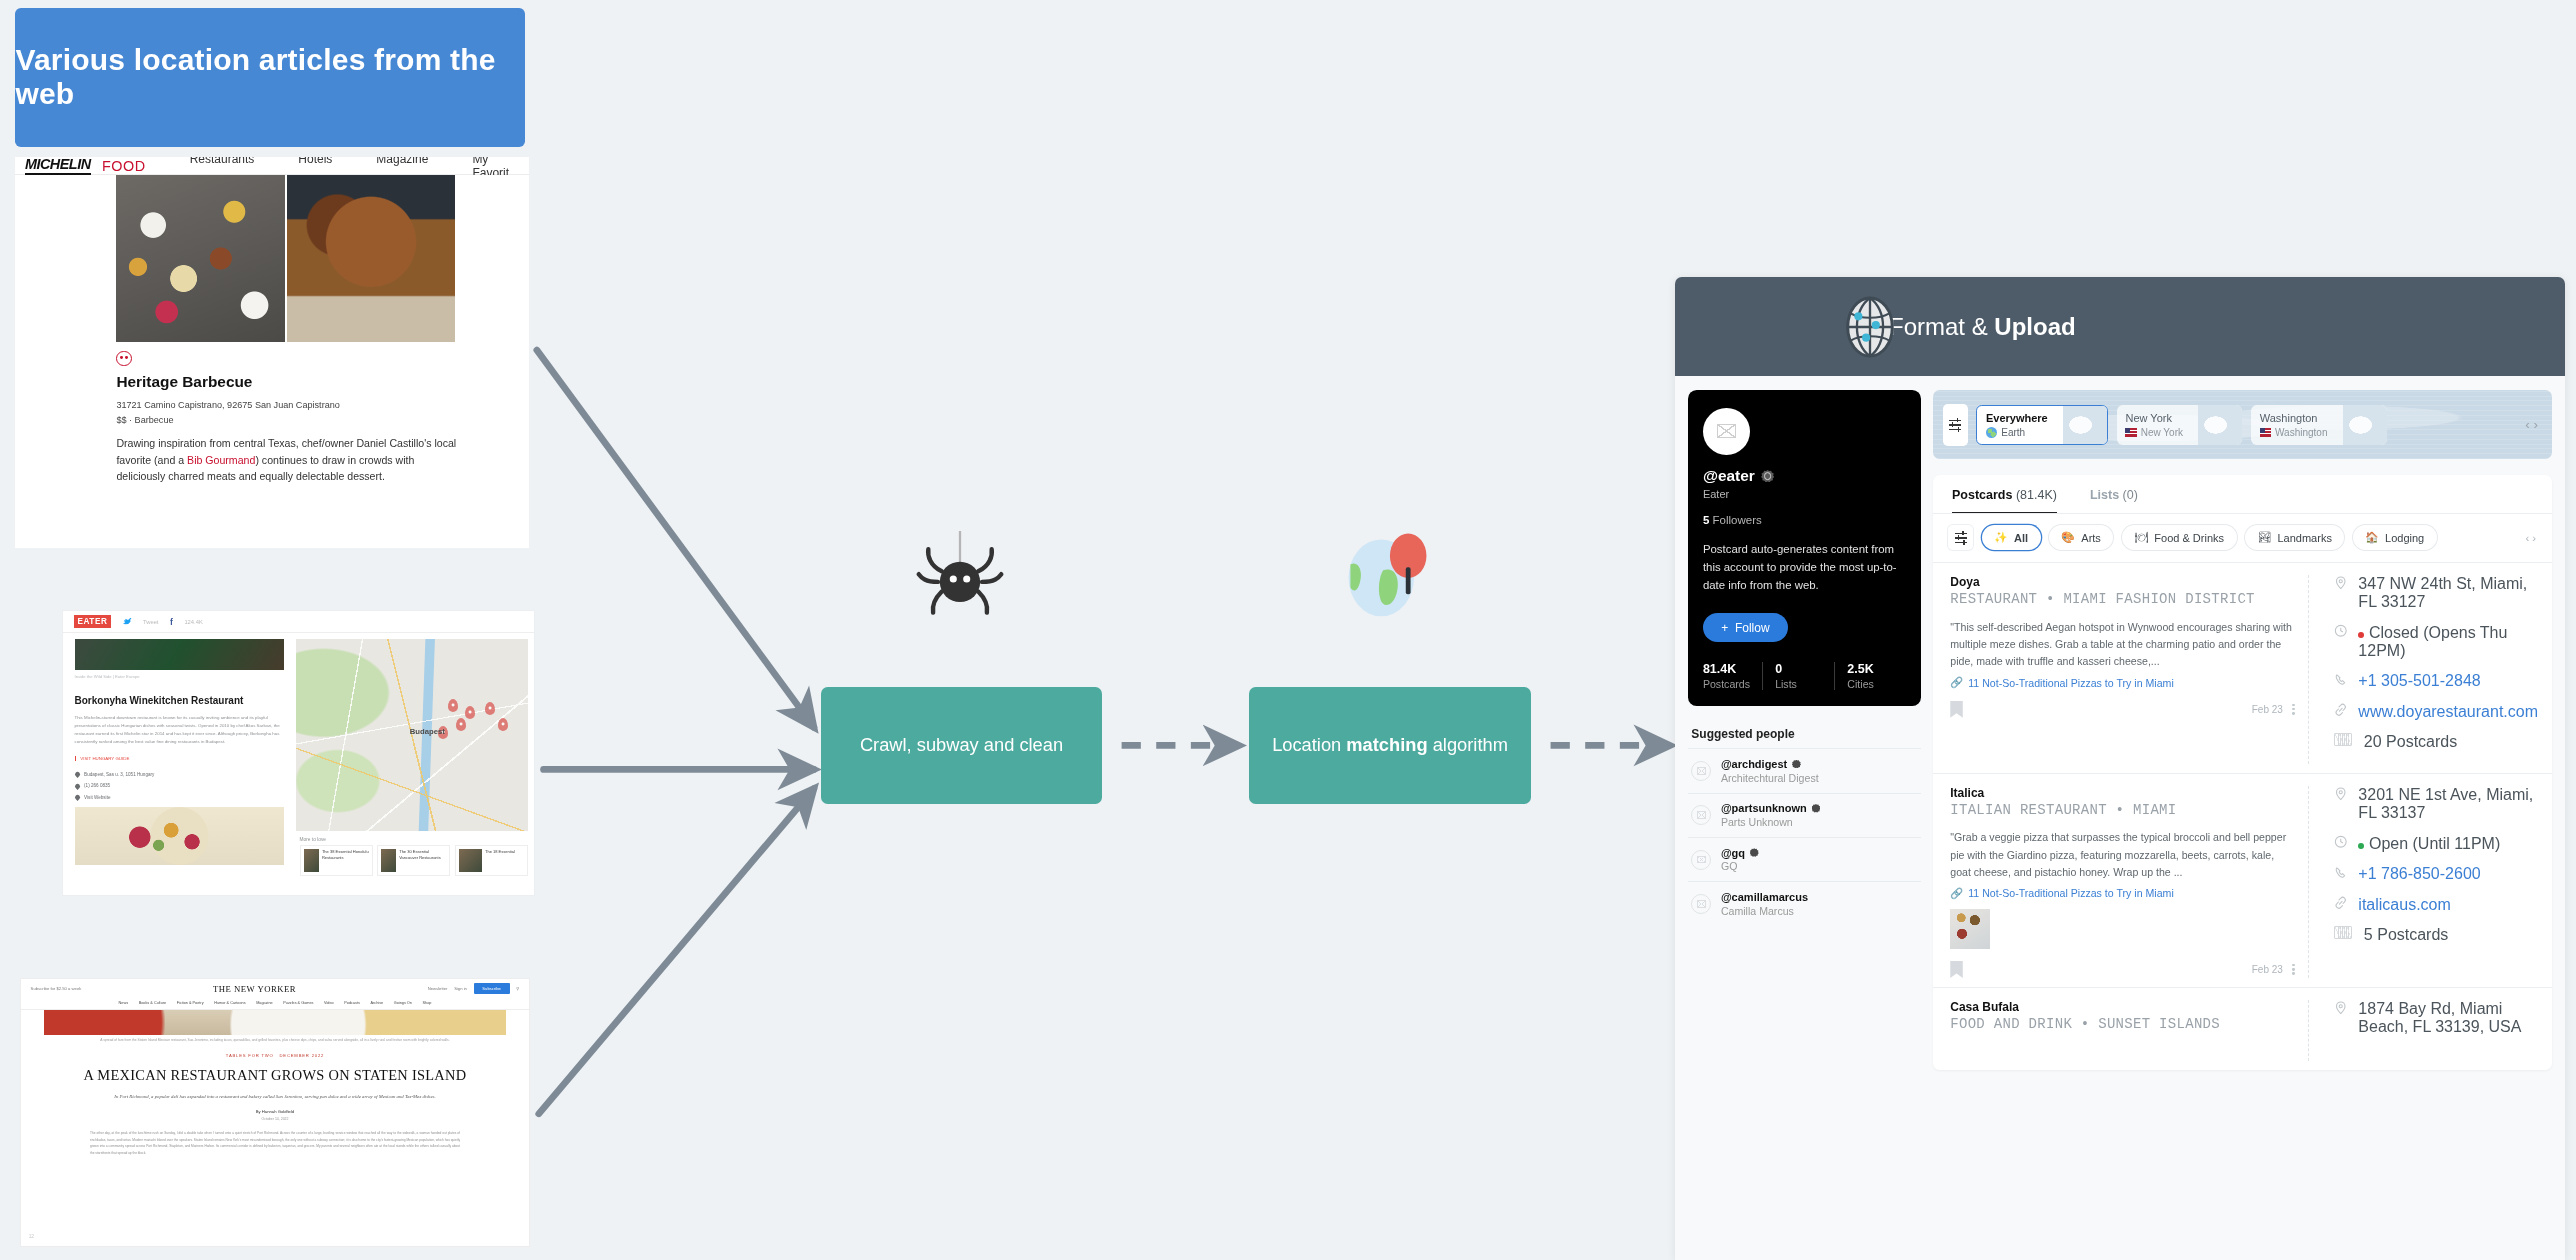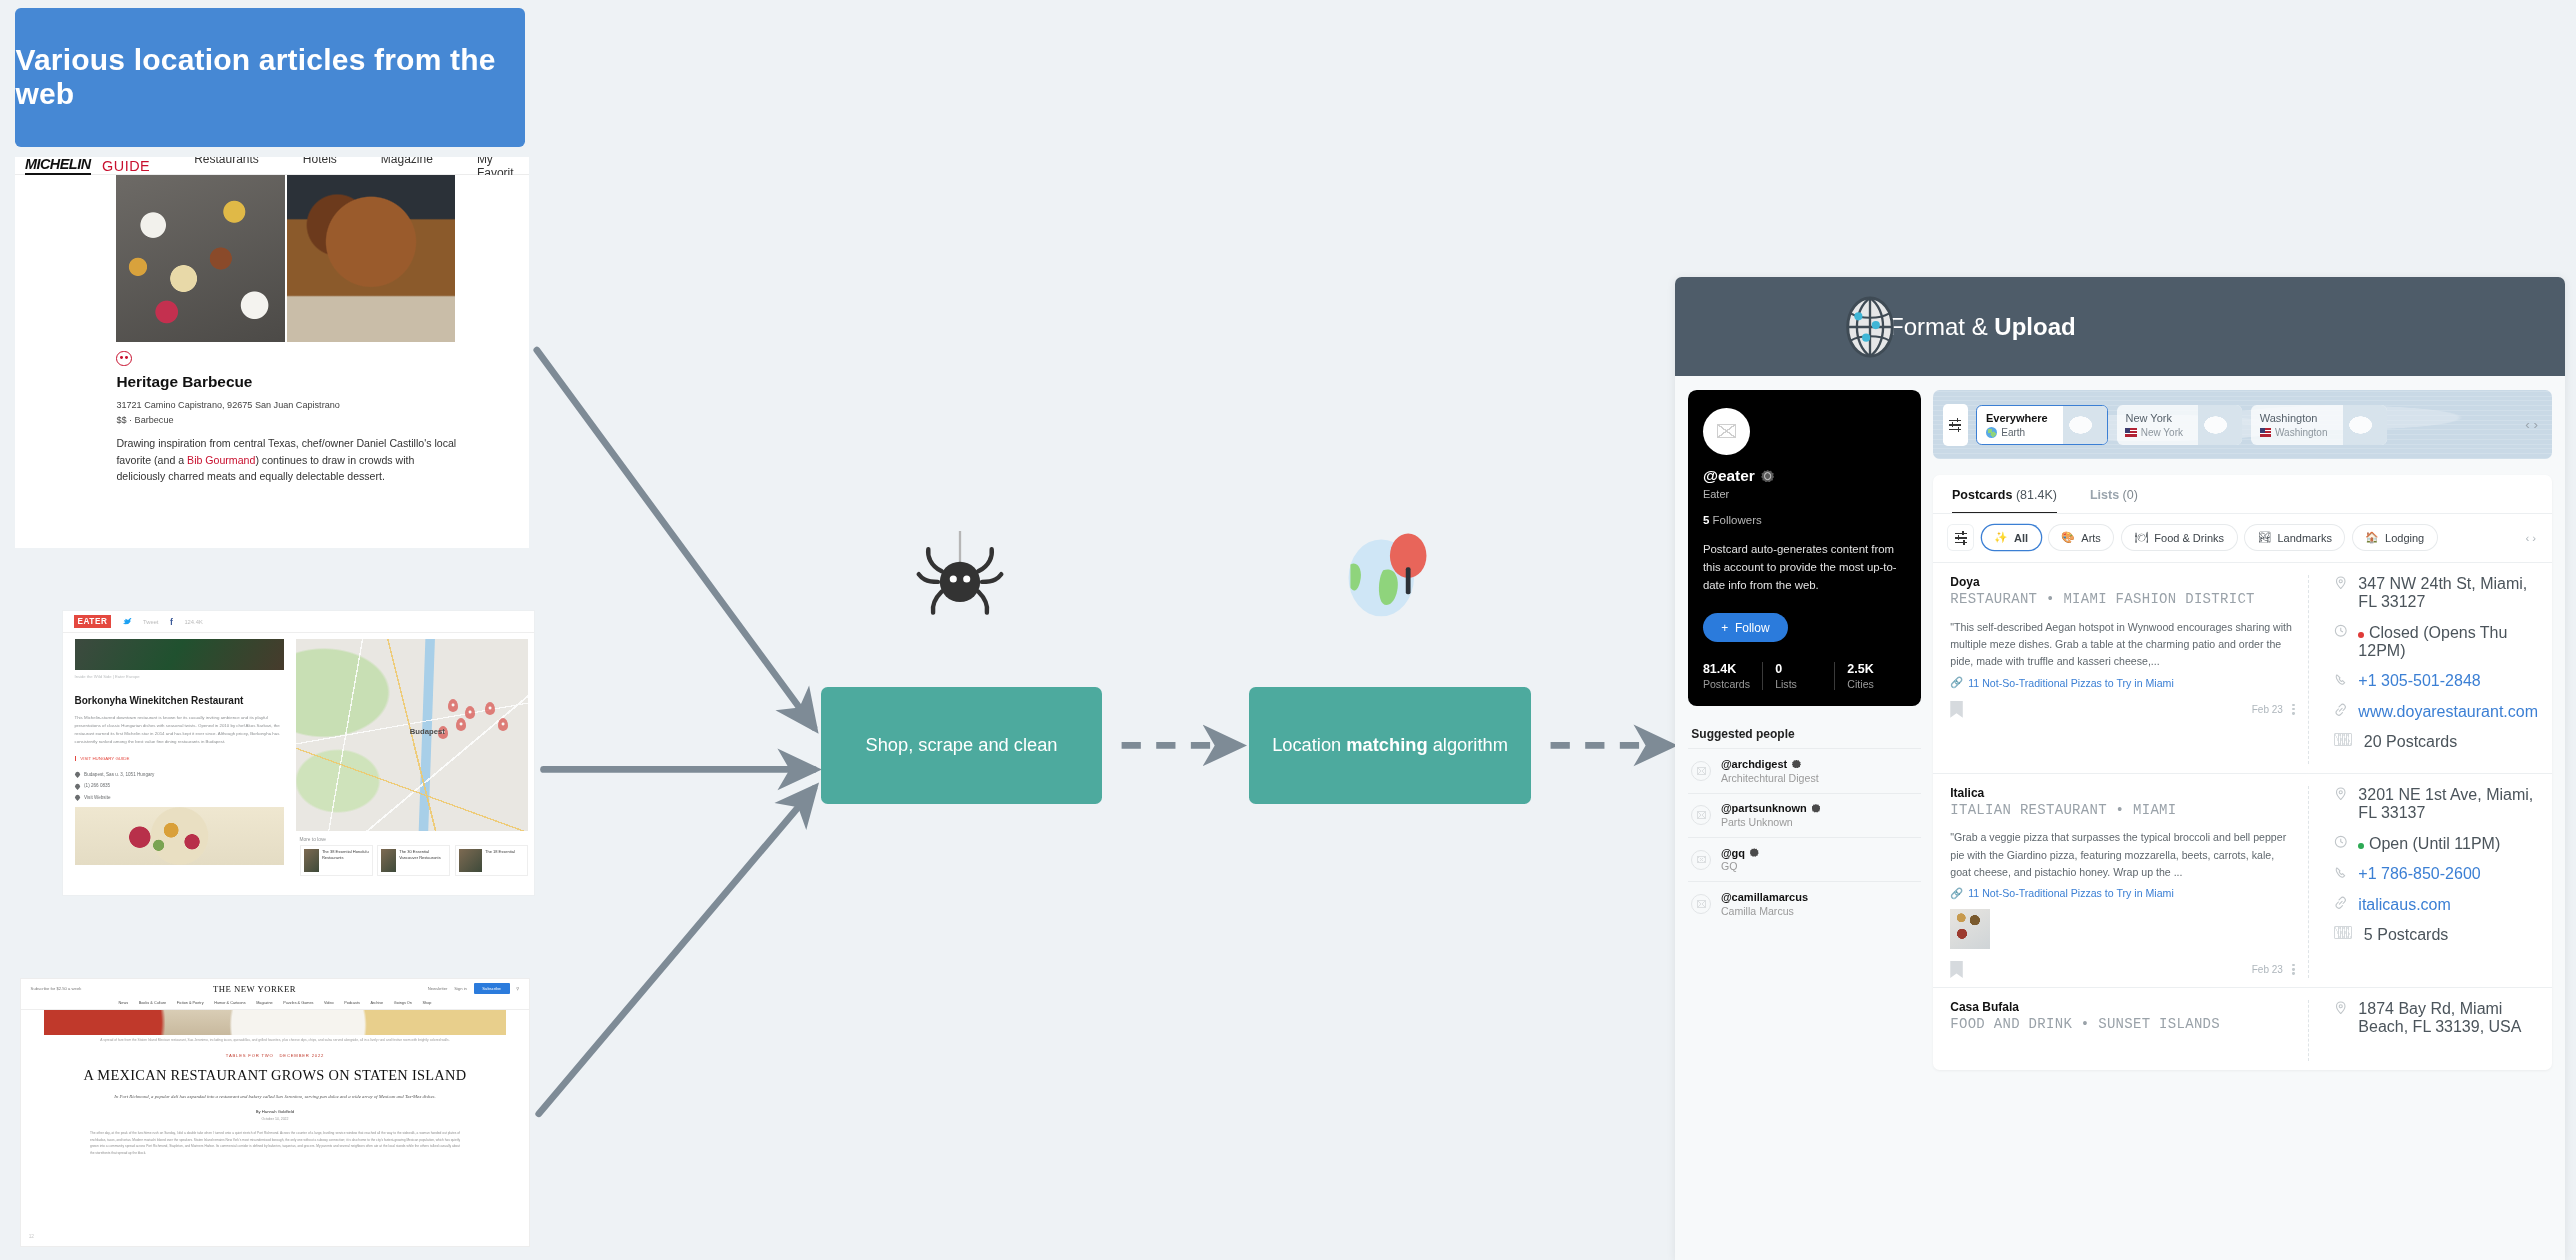--- a/index.html
+++ b/index.html
@@ -329,21 +329,21 @@
 
 <div id="stage">
 
   <div class="blue-banner">
     <span>Various location articles from the web</span>
   </div>
 
   <div class="michelin-card">
     <div class="mich-nav">
       <div class="mich-logo">MICHELIN</div>
-      <div class="mich-guide">GUIDE</div>
+      <div class="mich-guide">FOOD</div>
       <div class="mich-links">
         <span>Restaurants</span>
         <span>Hotels</span>
         <span>Magazine</span>
         <span>My Favorit</span>
       </div>
     </div>
     <div class="mich-body">
       <div class="mich-photos">
         <div class="ph ph1"></div>
@@ -487,21 +487,21 @@
 
   <svg class="globe-pin" viewBox="0 0 105 105">
     <ellipse cx="46" cy="56" rx="34" ry="40" fill="#cfe6f6"></ellipse>
     <path d="M14,42 C22,38 27,48 24,60 C21,72 16,70 14,66 Z" fill="#8fd47c"></path>
     <path d="M48,48 C60,44 66,56 62,72 C58,86 48,88 45,78 C42,68 44,54 48,48 Z" fill="#8fd47c"></path>
     <ellipse cx="74" cy="33" rx="19" ry="23" fill="#e8655a"></ellipse>
     <rect x="71.5" y="45" width="5" height="28" rx="2" fill="#2b3238"></rect>
   </svg>
 
   <div class="flow-box" id="box-crawl">
-    <span>Shop, scrape and clean</span>
+    <span>Crawl, subway and clean</span>
   </div>
   <div class="flow-box" id="box-match">
     <span><span>Location </span><b>matching</b><span> algorithm</span></span>
   </div>
 
   <div class="app">
     <div class="app-header">
       <svg class="globe-ic" viewBox="0 0 64 64">
         <ellipse cx="32" cy="32" rx="23" ry="30" fill="#e6e7e8" stroke="#3f4b55" stroke-width="3"></ellipse>
         <path d="M32,2 L32,62" stroke="#3f4b55" stroke-width="2.4"></path>

